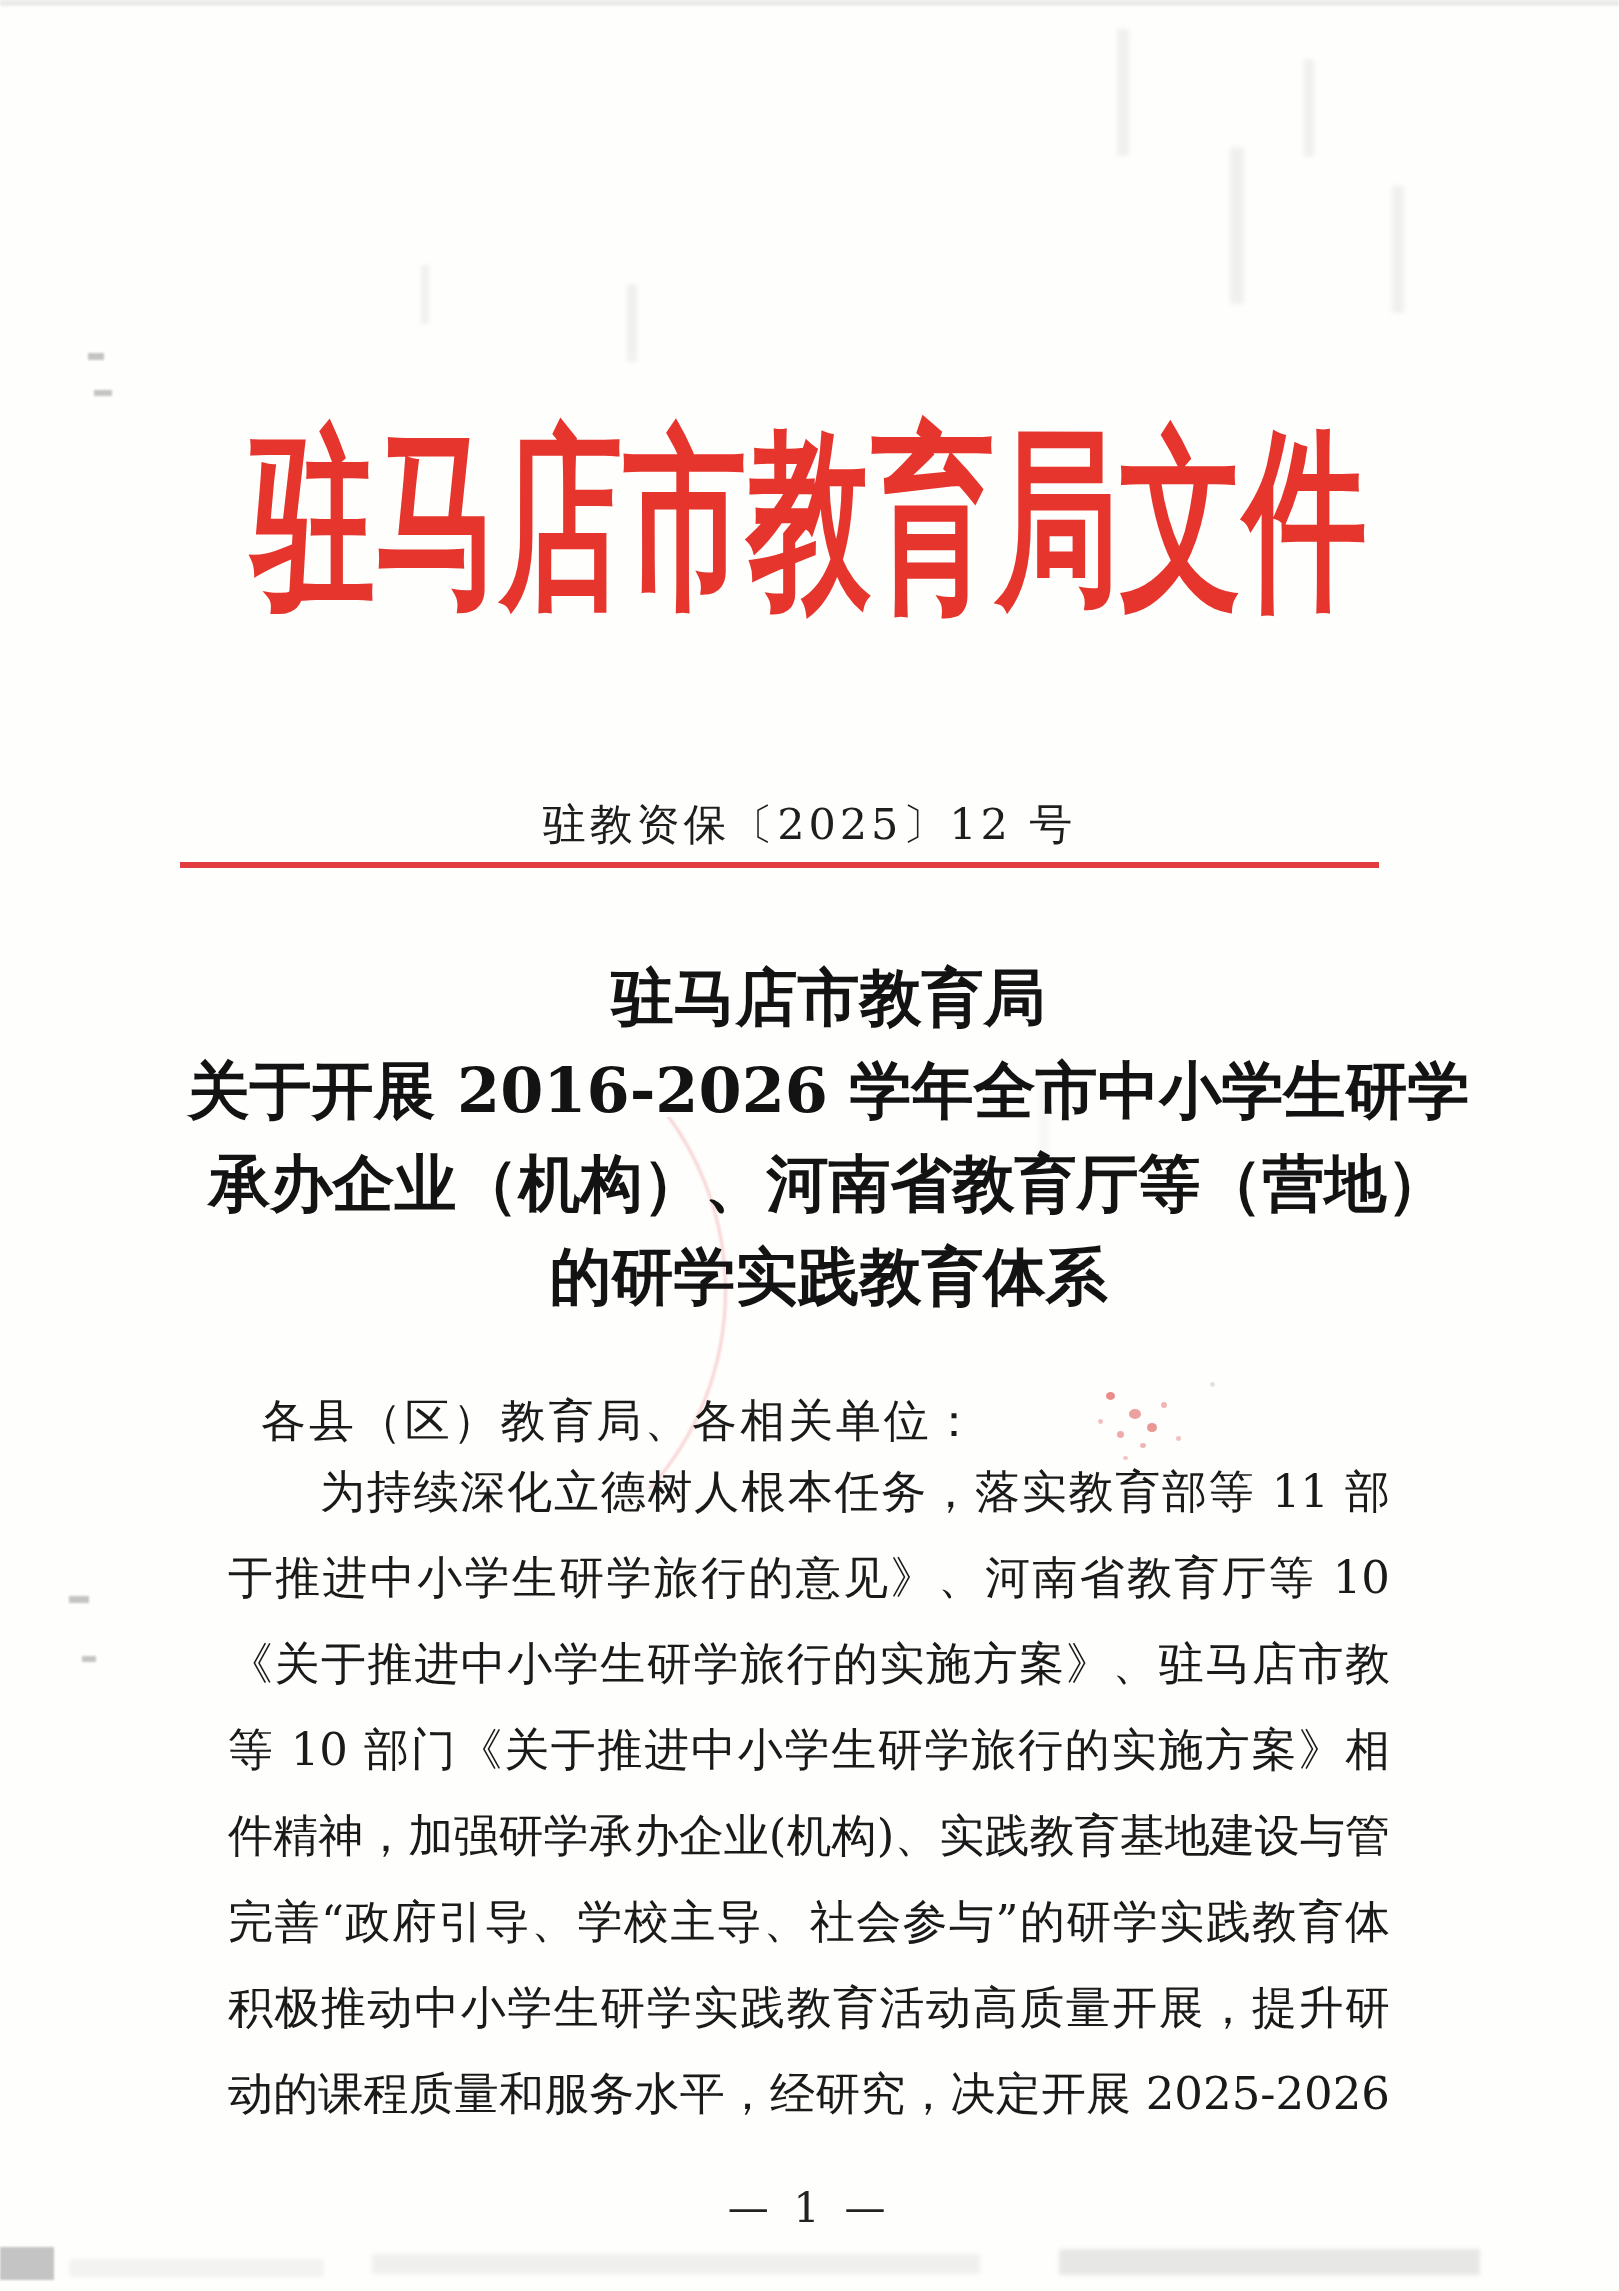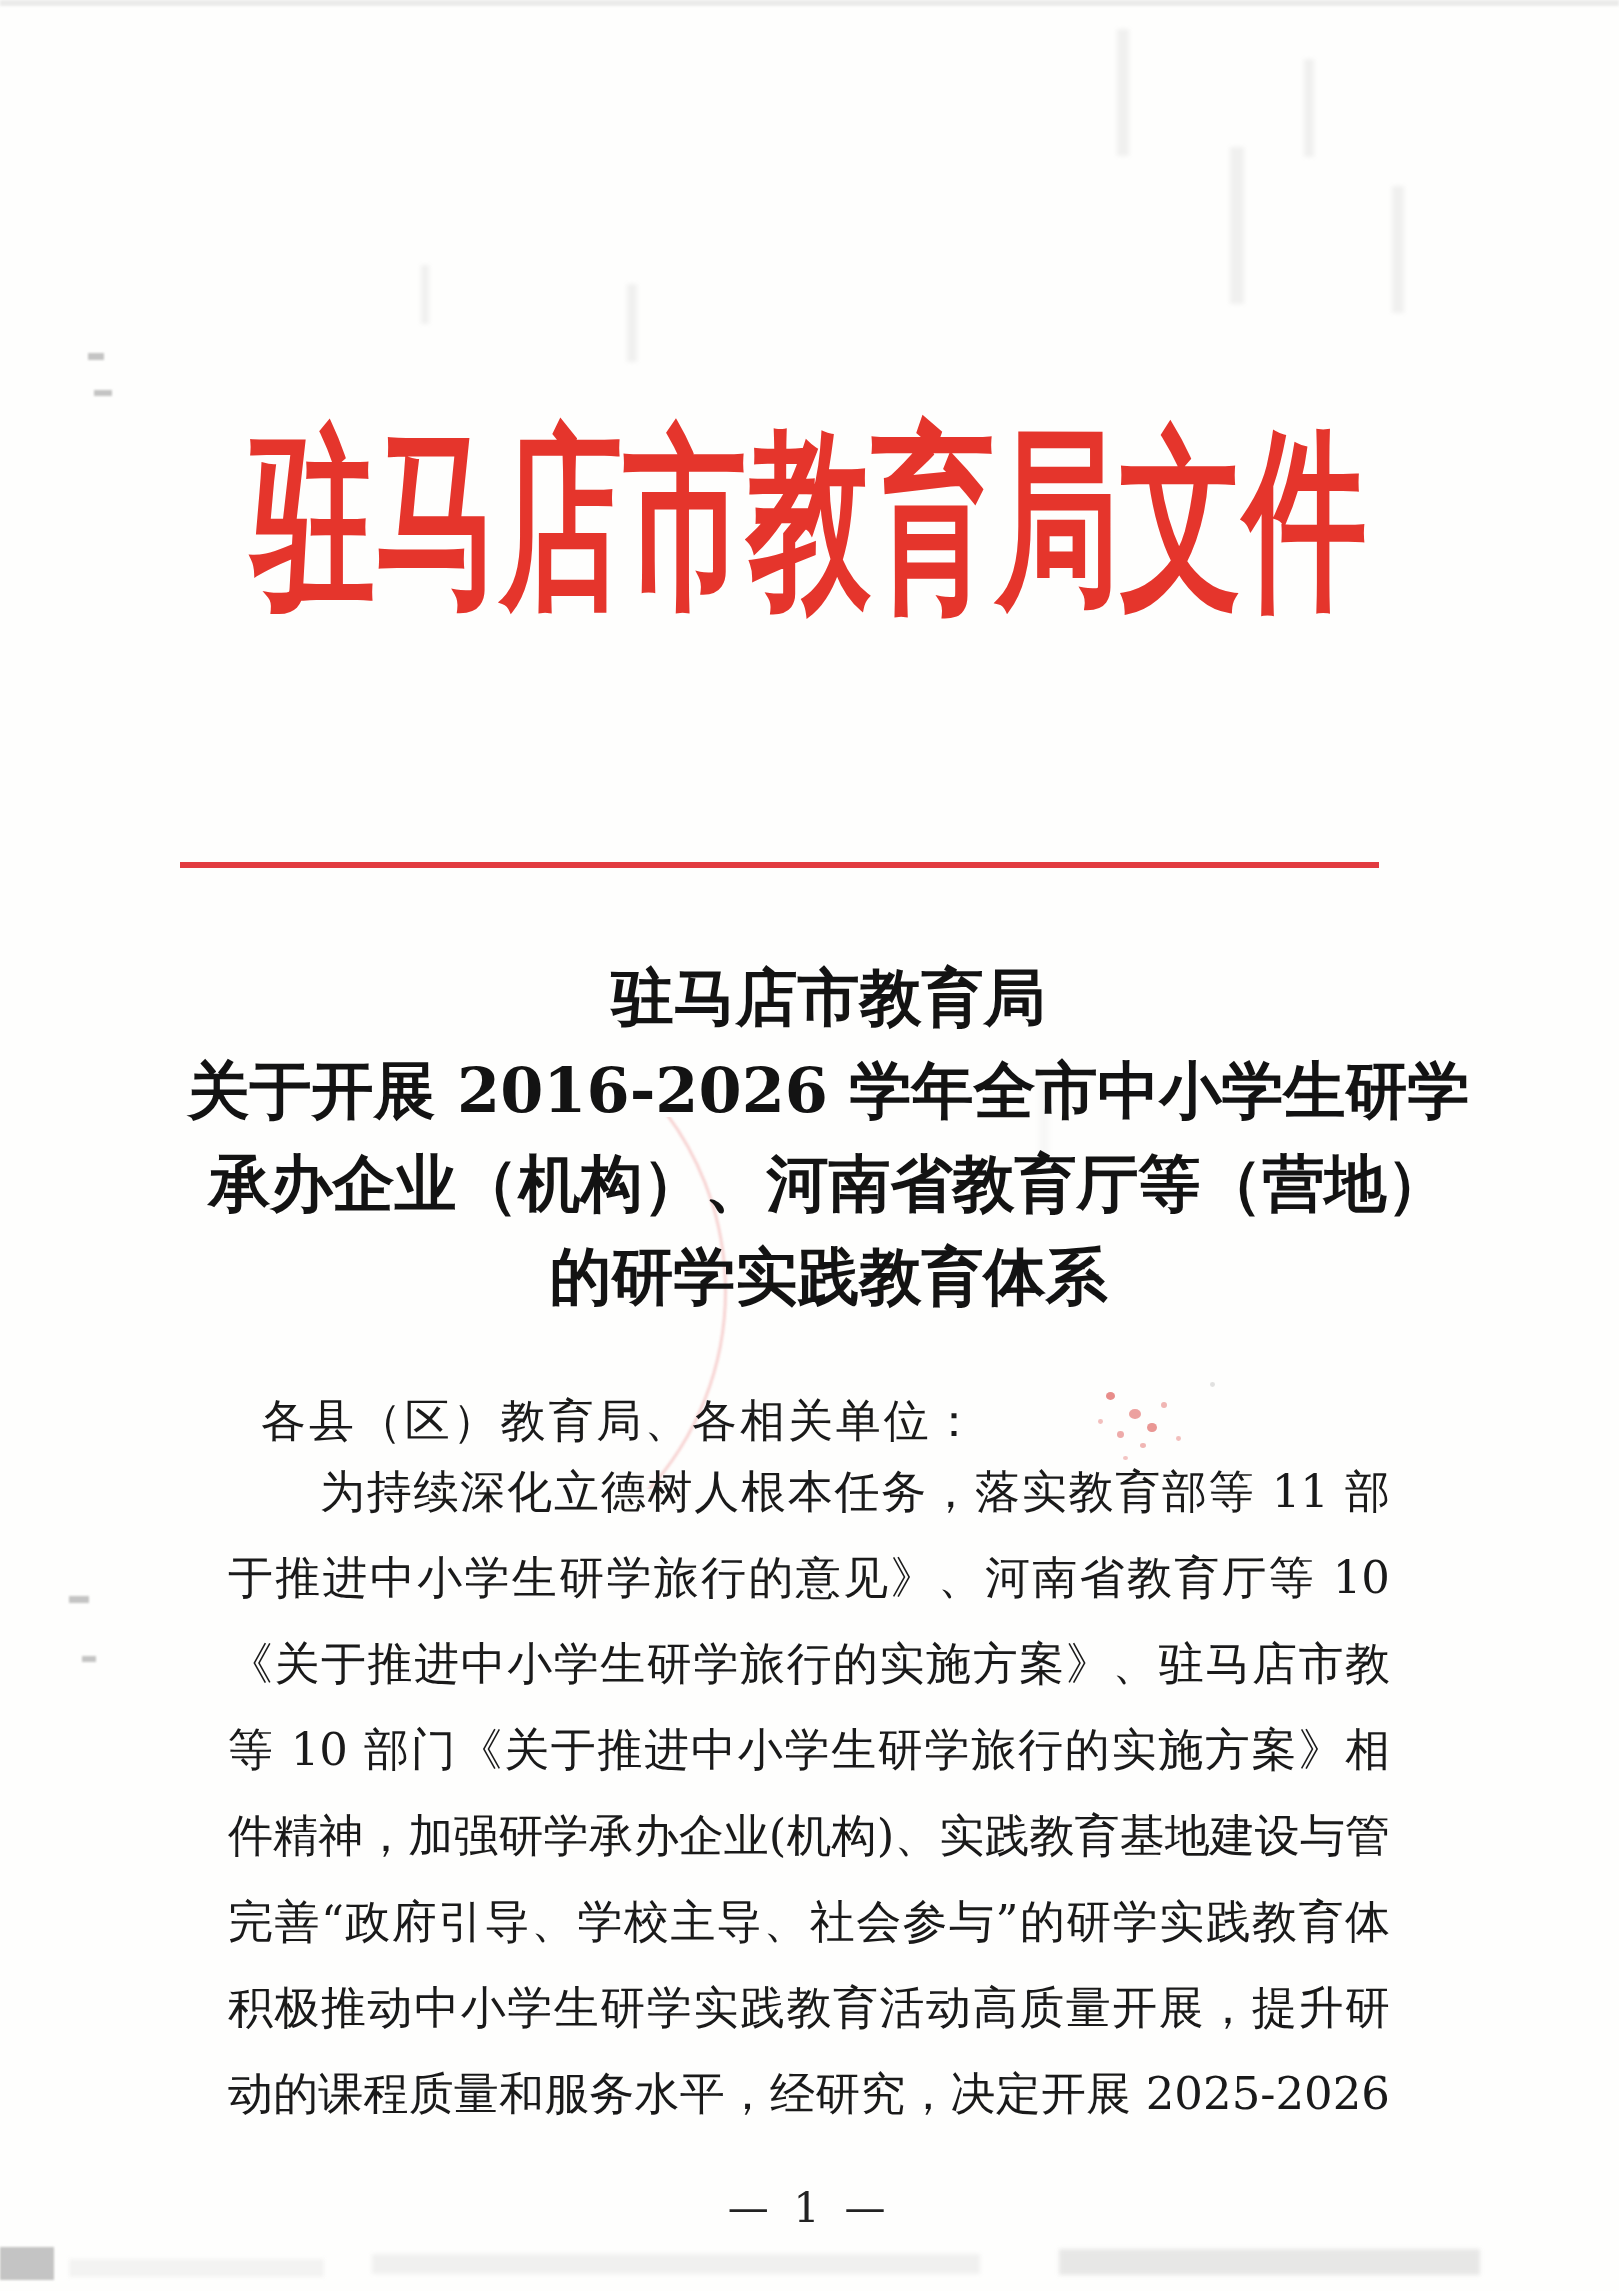--- a/index.html
+++ b/index.html
@@ -174,20 +174,21 @@
   <div class="artifact" style="left:421px;  top:265px; width:7.8px;  height:59px;"></div>
   <div class="artifact" style="left:1039px; top:1078px; width:9.8px; height:88px; opacity:.5;"></div>
 
   <div class="artifact dark" style="left:88px; top:353px;  width:15.7px; height:6.9px;"></div>
   <div class="artifact dark" style="left:94px; top:390px;  width:17.6px; height:5.9px;"></div>
   <div class="artifact dark" style="left:69px; top:1596px; width:19.6px; height:6.9px;"></div>
   <div class="artifact dark" style="left:82px; top:1656px; width:13.7px; height:5.9px;"></div>
 
   <div class="masthead" style="color:#e5352c;">驻马店市教育局文件</div>
 
+  <div class="doc-number">驻教资保〔2025〕12 号</div>
 
   <div class="red-rule"></div>
 
   <div class="stamp-clip">
     <div class="stamp-circle"></div>
   </div>
 
   <div class="doc-title">
     <div class="t-line">驻马店市教育局</div>
     <div class="t-line">关于开展 2016-2026 学年全市中小学生研学</div>

